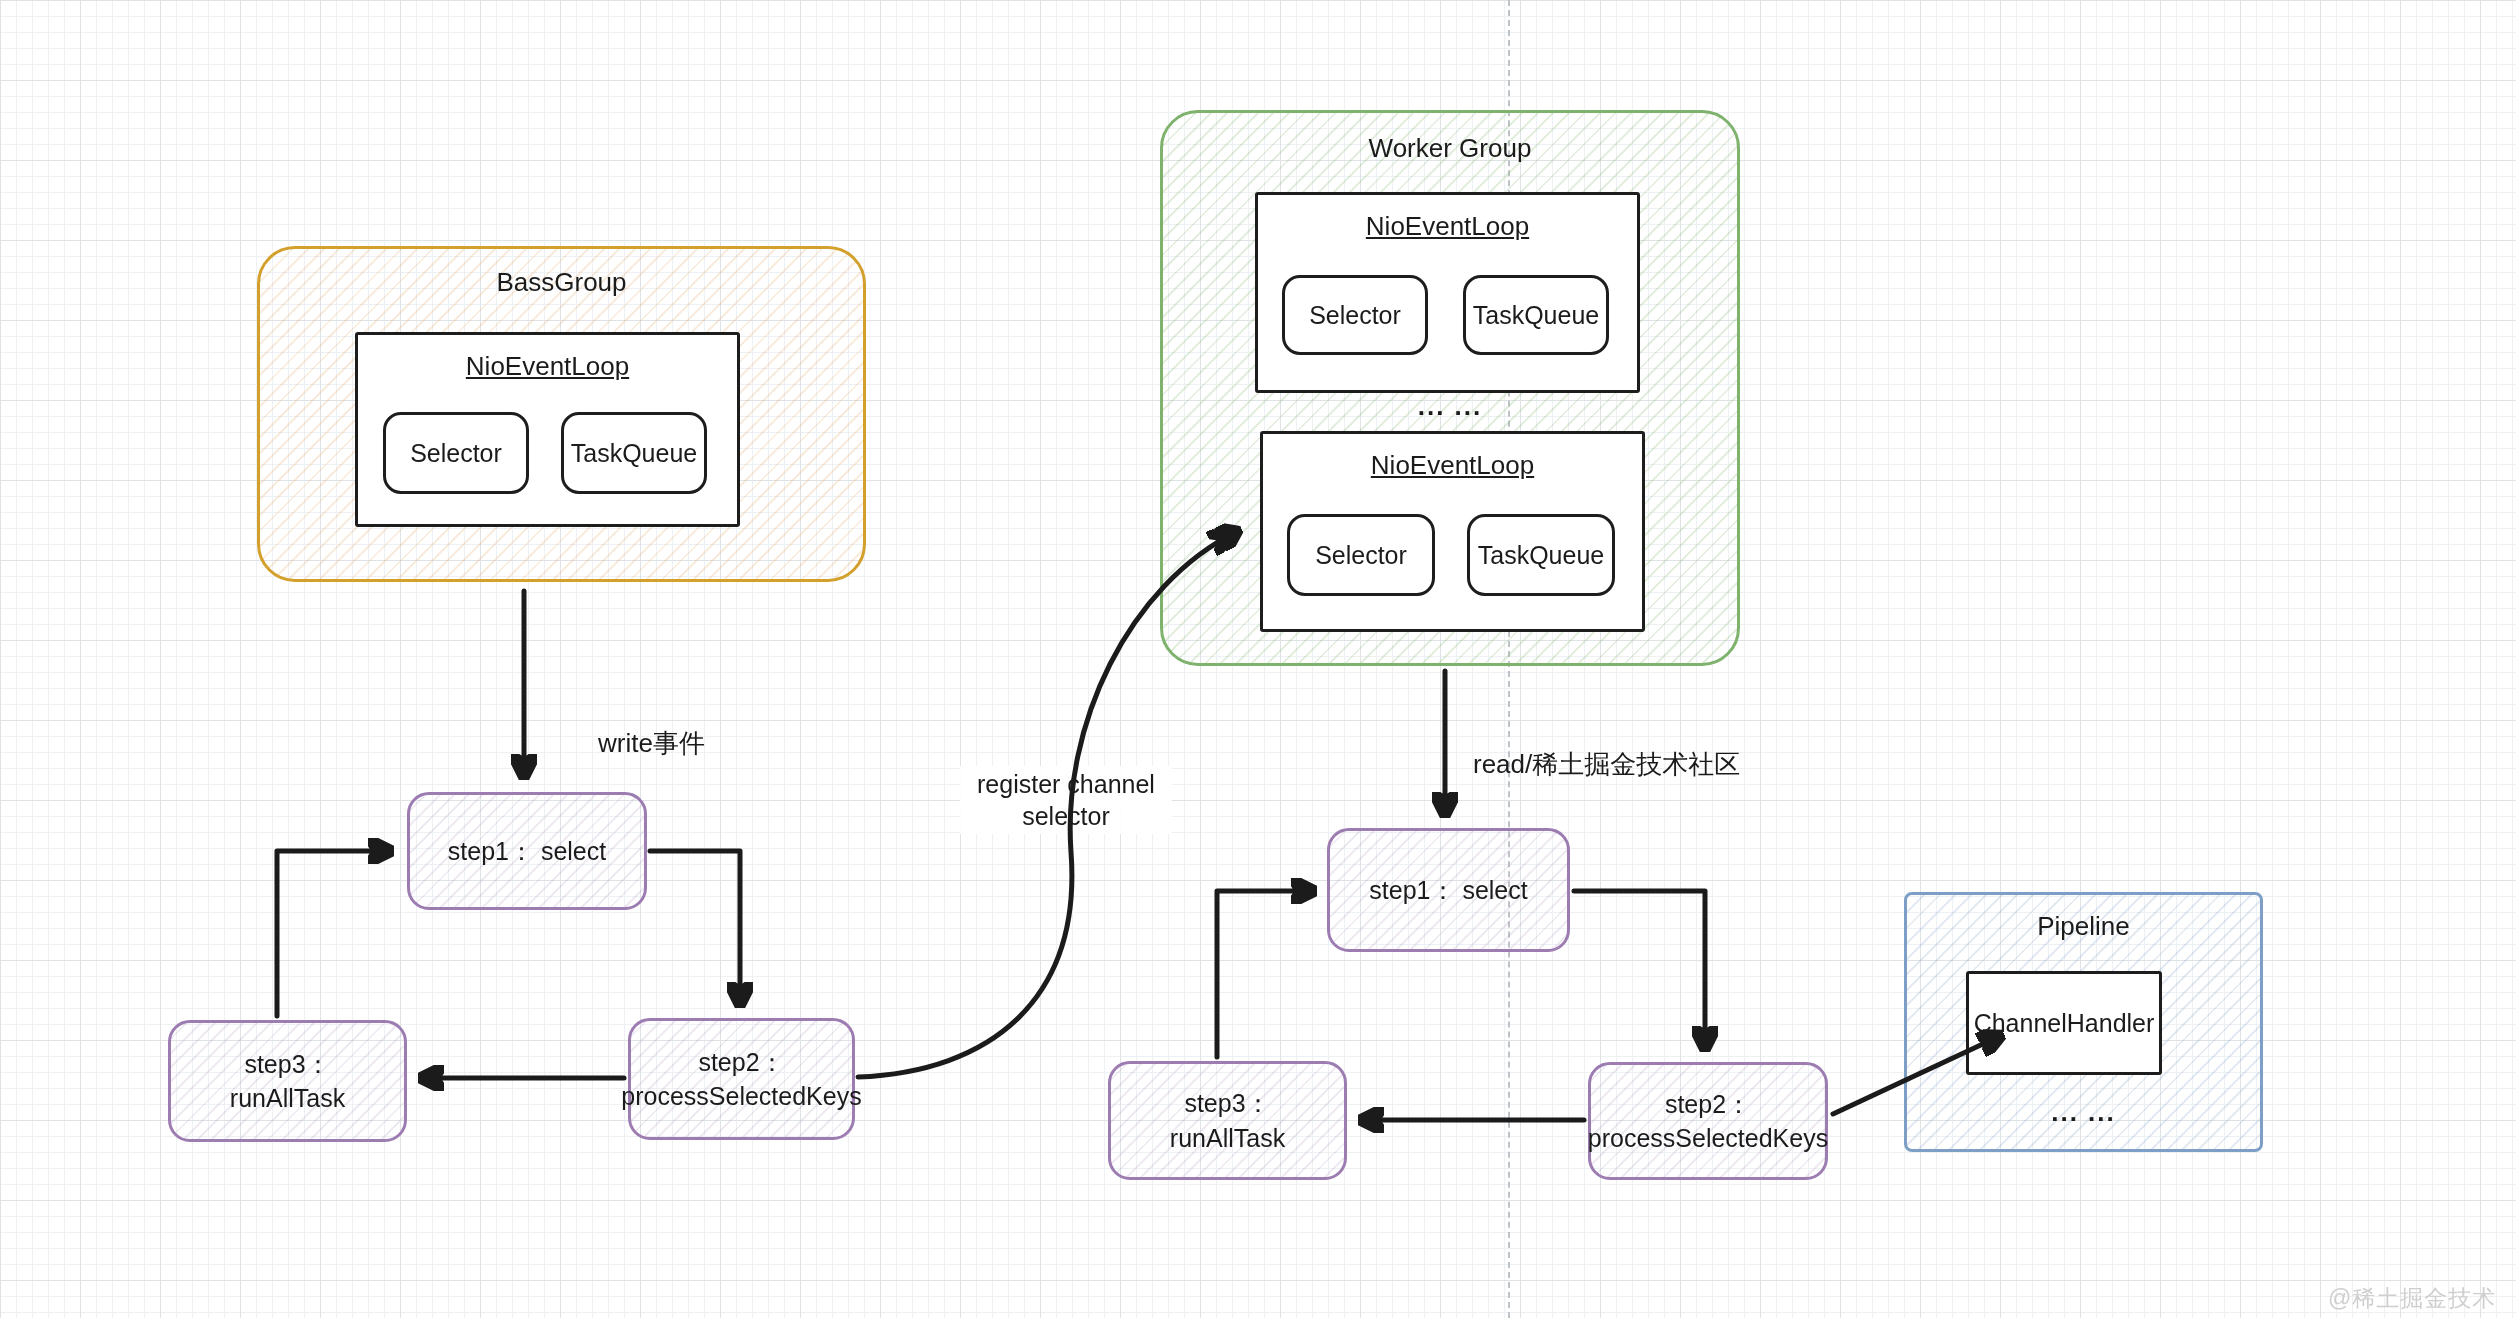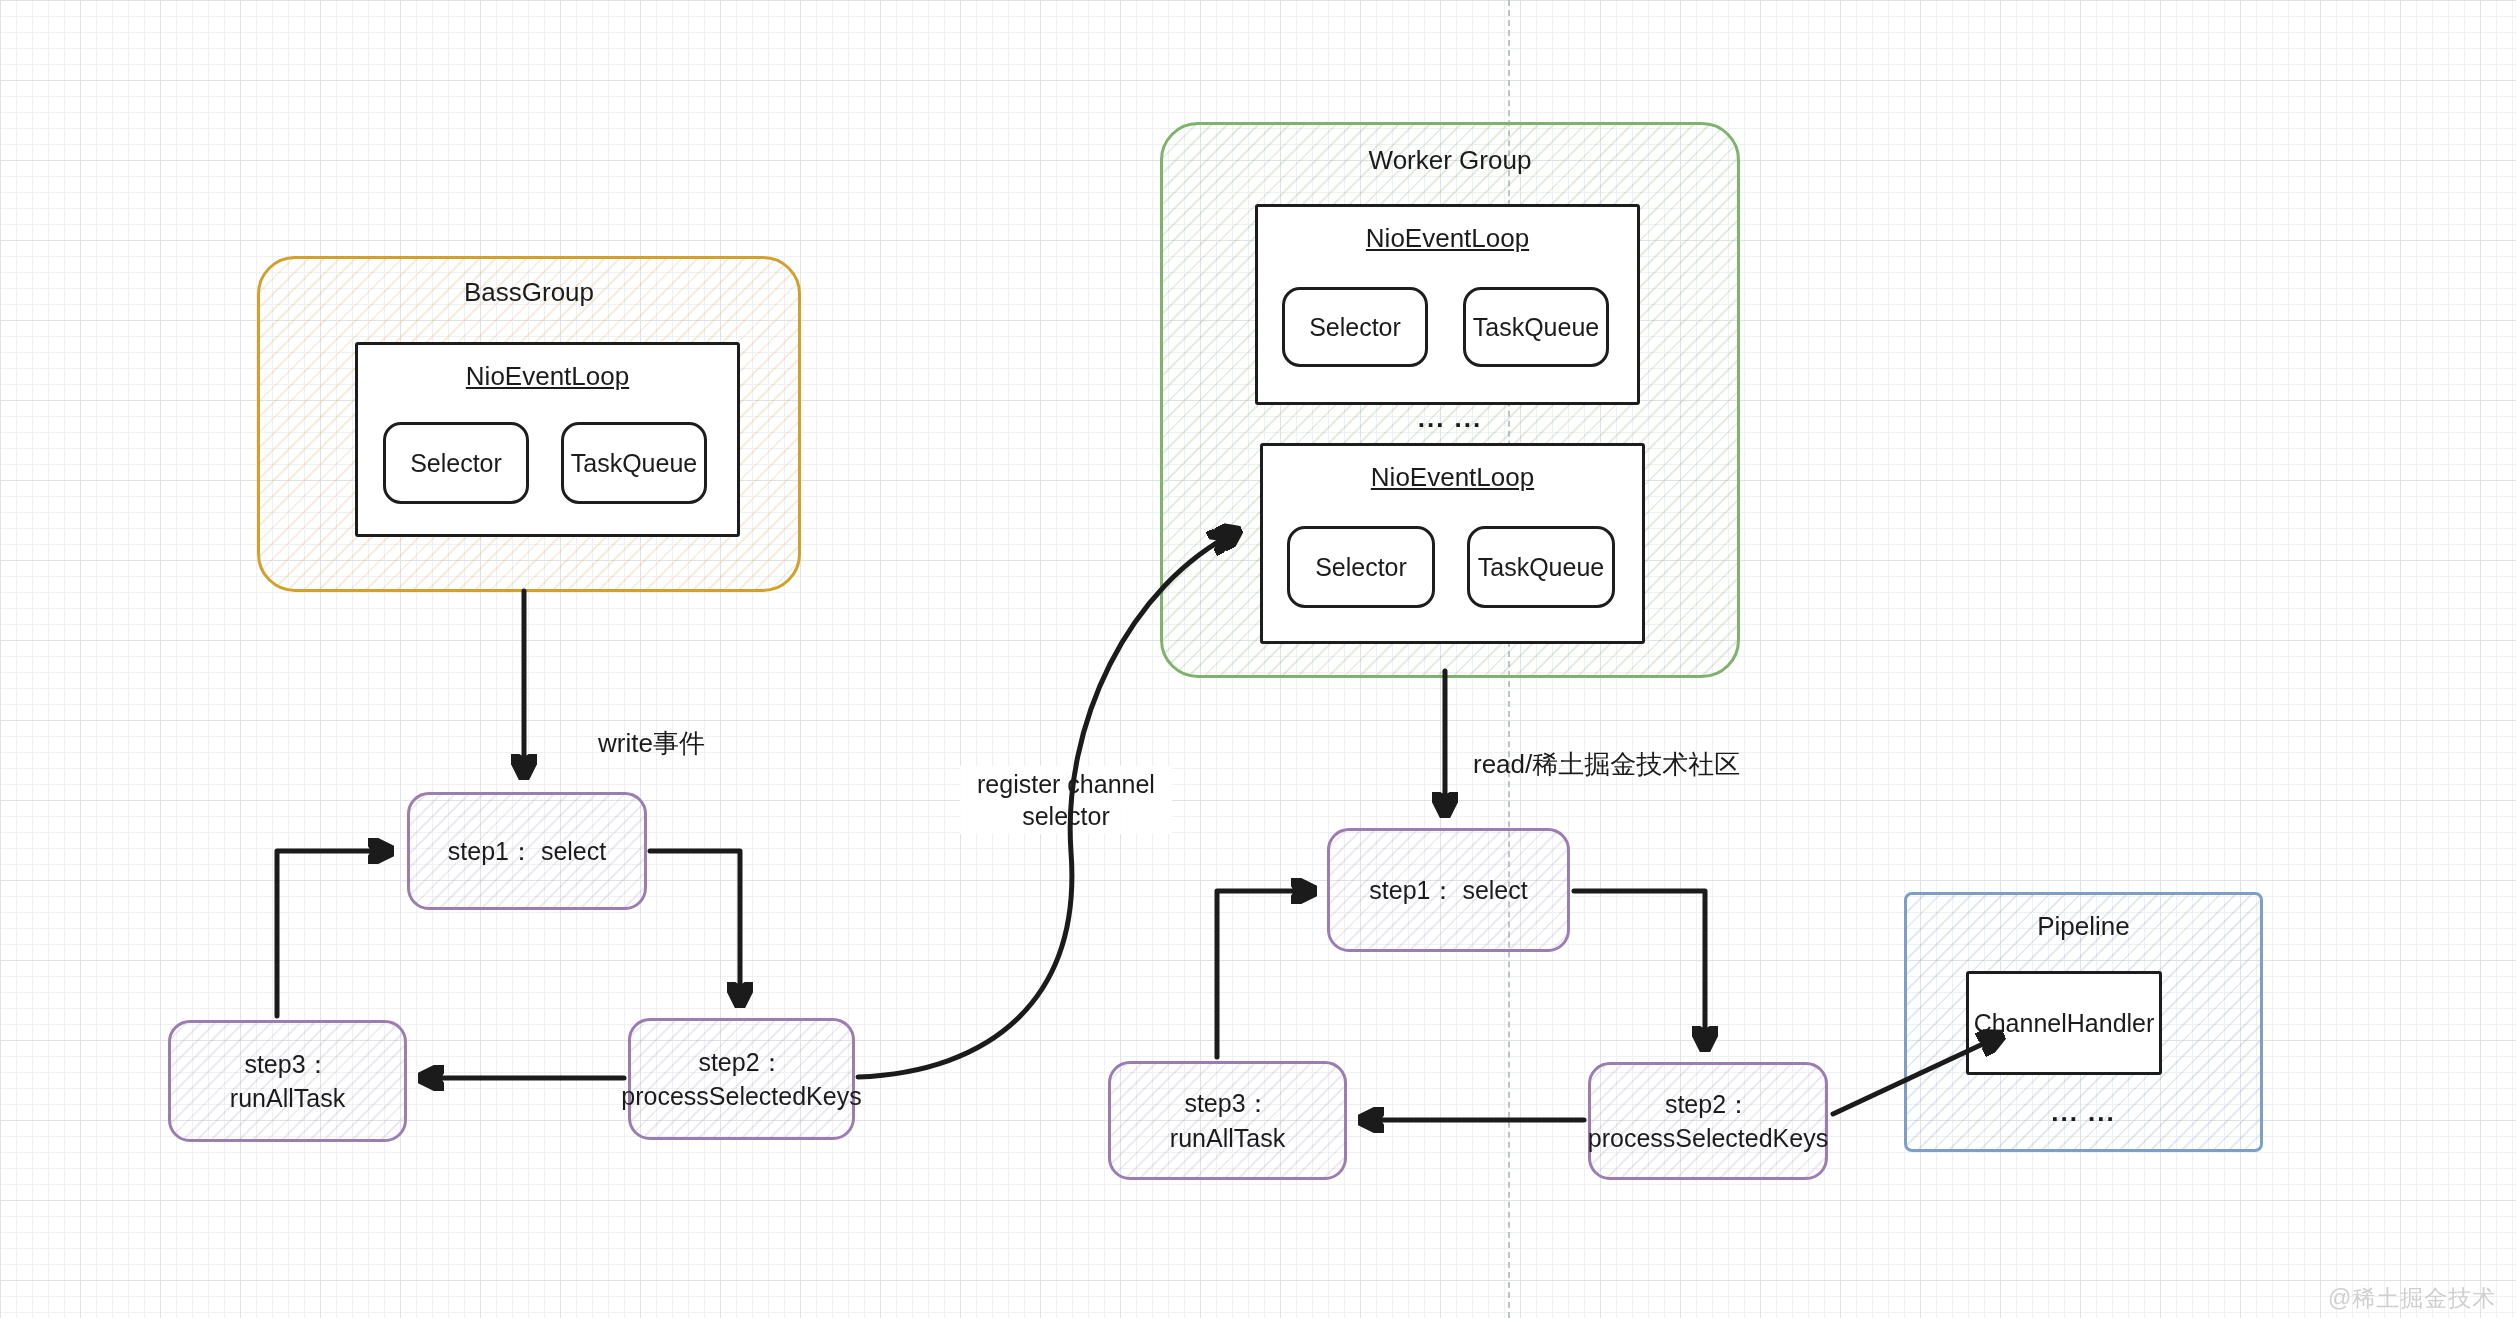--- a/index.html
+++ b/index.html
@@ -26,21 +26,20 @@
     border-radius:38px;
     border:3.5px solid;
   }
   .g-gold{
     border-color:var(--gold);
     background-image:repeating-linear-gradient(135deg, rgba(224,160,80,0.20) 0 2px, transparent 2px 11px);
   }
   .g-green{
     border-color:var(--green);
     background-image:repeating-linear-gradient(135deg, rgba(126,178,109,0.22) 0 2px, transparent 2px 11px);
-    margin-top:12px;
   }
   .g-blue{
     border-color:var(--blue);
     background-image:repeating-linear-gradient(135deg, rgba(126,159,197,0.22) 0 2px, transparent 2px 11px);
   }
   .group-title{
     position:absolute;left:0;right:0;text-align:center;
     font-size:26px;
   }
   .black-box{
@@ -82,21 +81,21 @@
   svg.arrows{pointer-events:none;}
   svg.arrows path{stroke:var(--ink);stroke-width:5;fill:none;stroke-linecap:round;stroke-linejoin:round;}
 </style>
 </head>
 <body>
 
 <div class="canvas">
 
   <div class="abs dashed-guideline" style="left:1508px;top:0;height:1318px;"></div>
 
-  <div class="abs group g-gold" style="left:257px;top:256px;width:544px;height:336px;">
+  <div class="abs group g-gold" style="left:257px;top:246px;width:609px;height:336px;">
     <span class="group-title" style="top:18px;">BassGroup</span>
     <div class="abs black-box" style="left:95px;top:83px;width:385px;height:195px;">
       <span class="inner-title">NioEventLoop</span>
       <div class="abs pill" style="left:25px;top:77px;width:146px;height:82px;">
         <span>Selector</span>
       </div>
       <div class="abs pill" style="left:203px;top:77px;width:146px;height:82px;">
         <span>TaskQueue</span>
       </div>
     </div>

